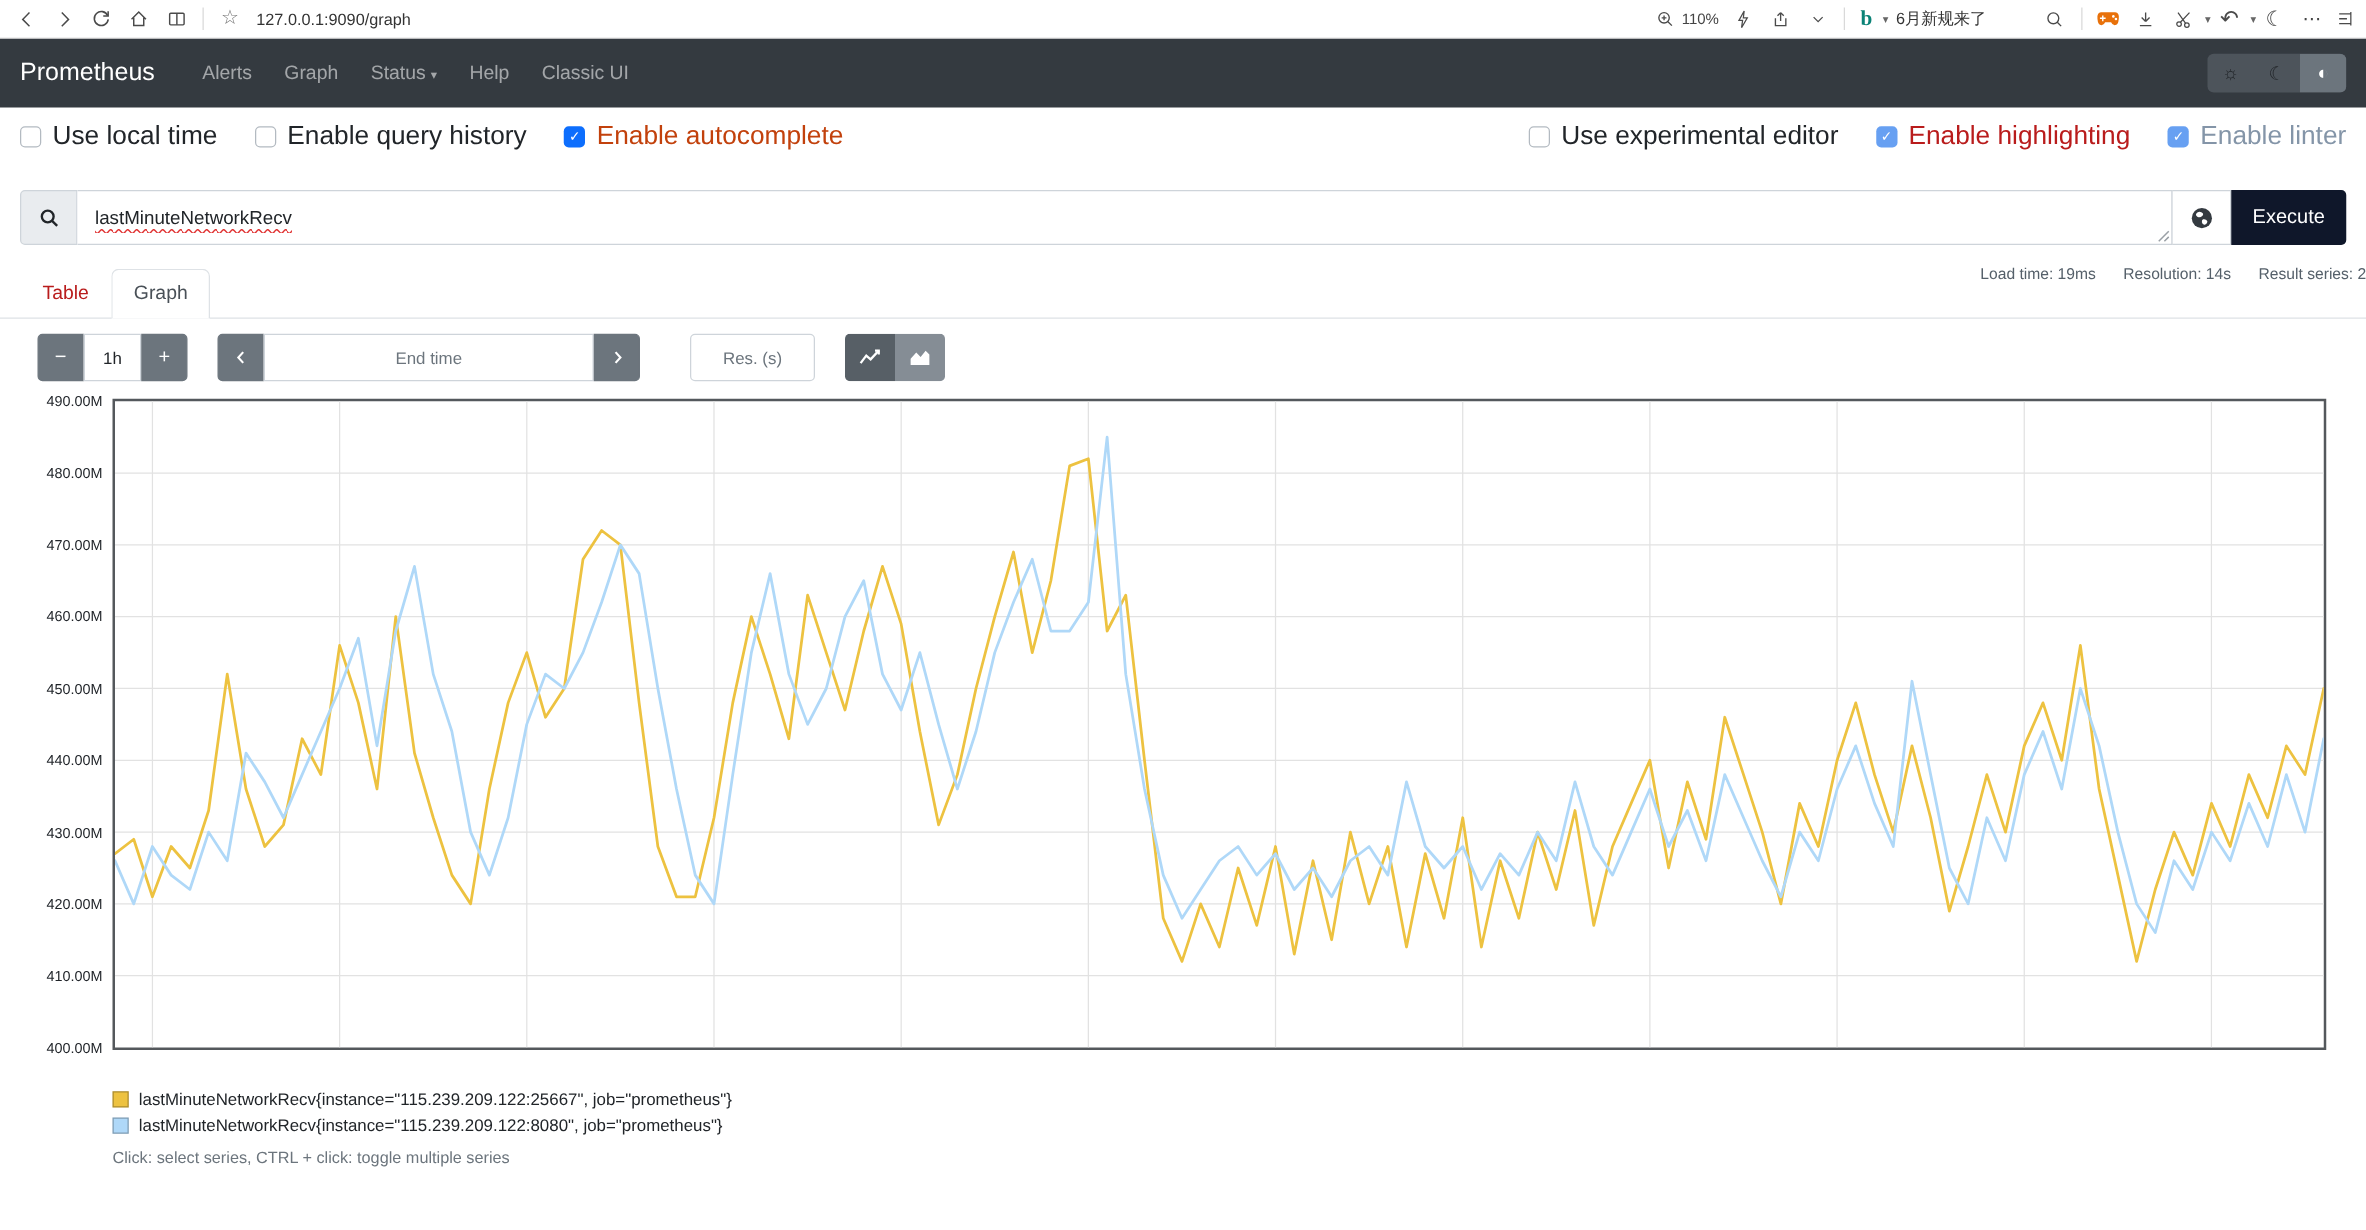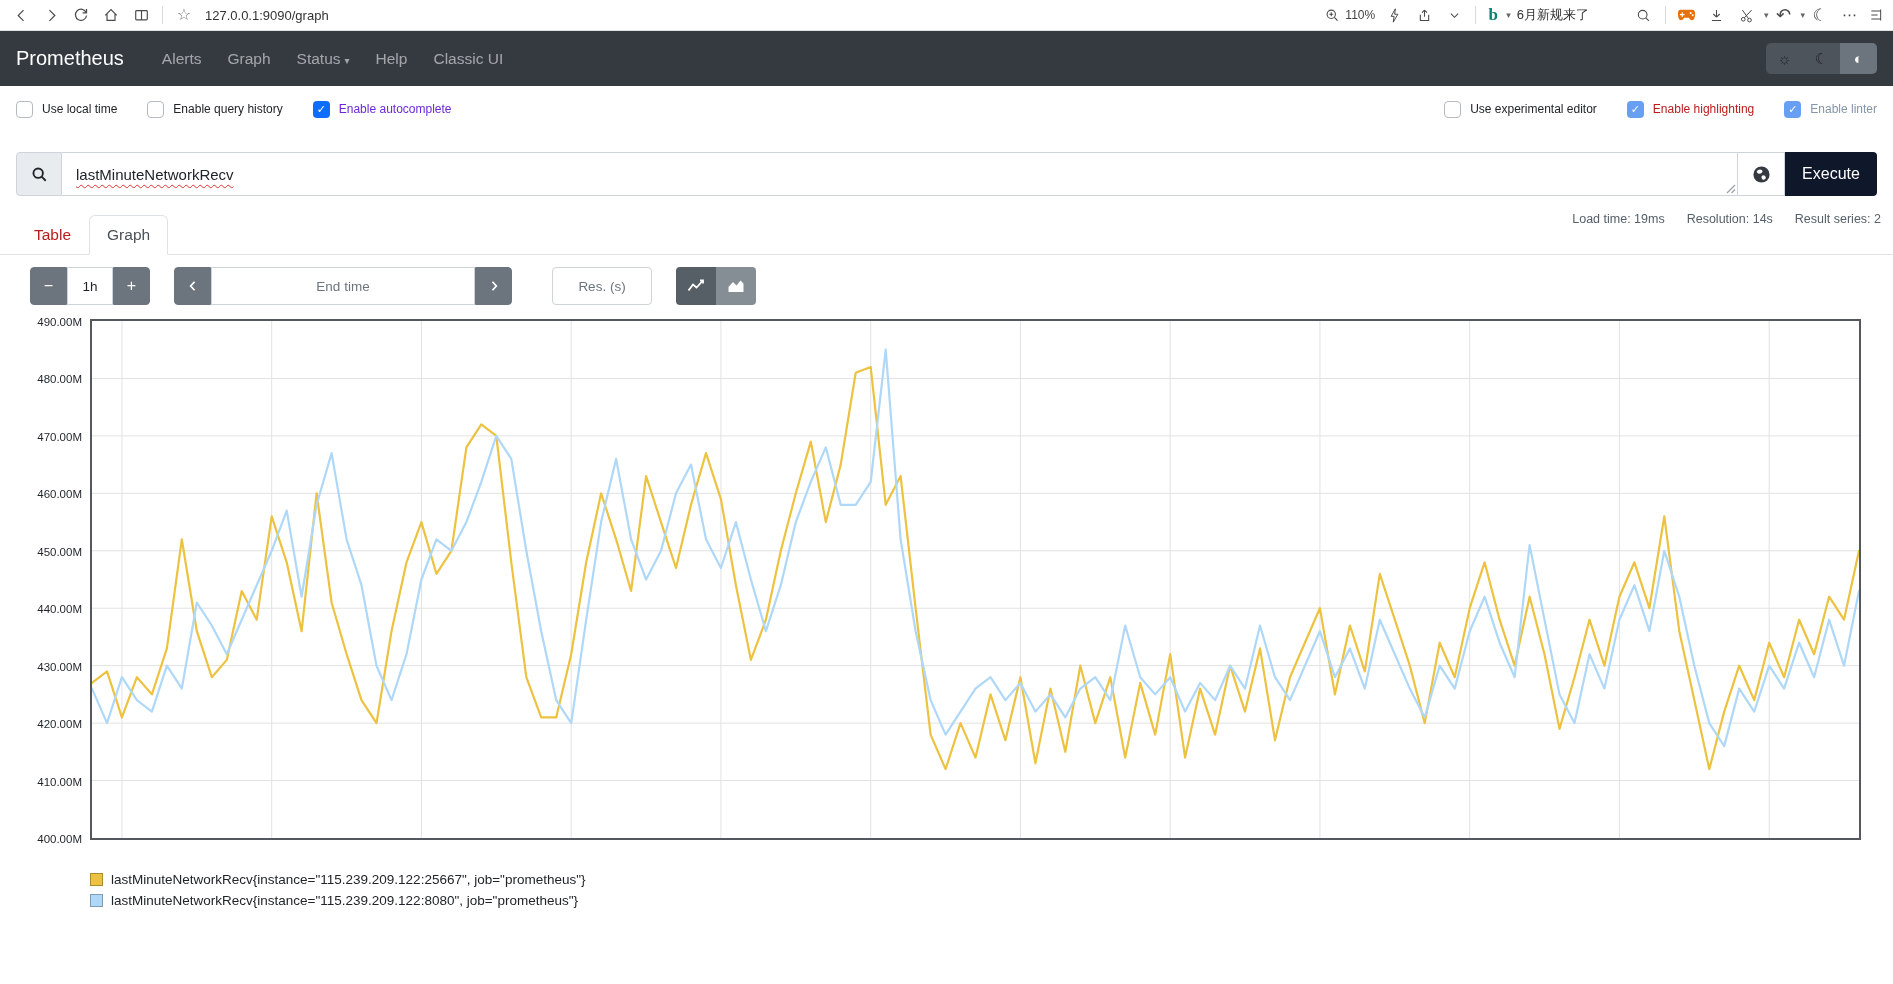--- a/index.html
+++ b/index.html
@@ -26,35 +26,35 @@
   .navlink .caret2{font-size:10px;margin-left:4px;}
   .themegroup{display:flex;border-radius:5px;overflow:hidden;background:#4d545b;}
   .themebtn{width:37px;height:31px;display:flex;align-items:center;justify-content:center;color:#212529;font-size:15px;cursor:pointer;}
   .themebtn.active{background:#6c757d;color:#fff;}
   
   .settings{height:46px;display:flex;align-items:center;justify-content:space-between;padding:0 16px;}
   .cbgroup{display:flex;align-items:center;gap:30px;}
   .cbitem{display:flex;align-items:center;gap:9px;cursor:pointer;}
   .cbbox{width:17px;height:17px;border-radius:4px;border:1px solid #b3bac1;background:#fff;display:flex;align-items:center;justify-content:center;box-sizing:border-box;}
   .cbbox.on{border:none;color:#fff;font-size:11px;}
-  .cblabel{font-size:12px;}
+  .cblabel{font-size:21px;}
   
   .qrow{display:flex;margin:20px 16px 0 16px;height:44px;}
   .qaddon{width:44px;background:#e9ecef;border:1px solid #ced4da;border-radius:4px 0 0 4px;display:flex;align-items:center;justify-content:center;}
   .qinput{flex:1;border:1px solid #ced4da;border-left:none;display:flex;align-items:center;padding-left:14px;font-size:15px;position:relative;background:#fff;cursor:text;}
   .qtext{text-decoration:underline wavy #e03131 1px;text-underline-offset:4px;}
   .rsz{position:absolute;right:1px;bottom:1px;}
   .qglobe{width:46px;border:1px solid #ced4da;border-left:1px solid #ced4da;margin-left:-1px;background:#fff;display:flex;align-items:center;justify-content:center;cursor:pointer;}
   .execbtn{width:92px;background:#0f172a;color:#fff;border:none;border-radius:0 4px 4px 0;font-size:16px;cursor:pointer;font-family:inherit;}
   
   .tabsrow{display:flex;align-items:flex-end;padding:14px 16px 0 16px;border-bottom:1px solid #dee2e6;position:relative;height:44px;box-sizing:content-box;}
   .tab{font-size:15.5px;padding:10px 17px;cursor:pointer;border:1px solid transparent;border-radius:6px 6px 0 0;margin-bottom:-1px;}
   .tab.link{color:#b91c1c;}
   .tab.active{background:#fff;border-color:#dee2e6 #dee2e6 #fff;color:#495057;}
-  .stats{position:absolute;right:12px;top:16px;display:flex;gap:22px;font-size:12.5px;color:#55606a;}
+  .stats{position:absolute;right:0;top:16px;display:flex;gap:22px;font-size:12.5px;color:#55606a;}
   
   .panel{margin:12px 16px 0 16px;}
   .controls{display:flex;align-items:center;margin-left:14px;gap:0;}
   .grpbtn{width:37px;height:38px;background:#6c757d;border:1px solid #6c757d;color:#fff;display:flex;align-items:center;justify-content:center;cursor:pointer;font-size:16px;box-sizing:border-box;}
   .grpbtn.first{border-radius:4px 0 0 4px;}
   .grpbtn.last{border-radius:0 4px 4px 0;}
   .ctltext{height:38px;border:1px solid #ced4da;display:flex;align-items:center;justify-content:center;font-size:13.5px;box-sizing:border-box;background:#fff;}
   .w1h{width:46px;}
   .wend{width:264px;color:#6c757d;}
   .wres{width:100px;color:#6c757d;border-radius:4px;margin-left:40px;}
@@ -216,21 +216,21 @@
       <label class="cbitem">
         <span class="cbbox"></span>
         <span class="cblabel" style="color: rgb(33, 37, 41);">Use local time</span>
       </label>
       <label class="cbitem">
         <span class="cbbox"></span>
         <span class="cblabel" style="color: rgb(33, 37, 41);">Enable query history</span>
       </label>
       <label class="cbitem">
         <span class="cbbox on" style="background: rgb(13, 110, 253);">✓</span>
-        <span class="cblabel" style="color: #6d28d9;">Enable autocomplete</span>
+        <span class="cblabel" style="color: #c2410c;">Enable autocomplete</span>
       </label>
     </div>
   <div class="cbgroup">
       <label class="cbitem">
         <span class="cbbox"></span>
         <span class="cblabel" style="color: rgb(33, 37, 41);">Use experimental editor</span>
       </label>
       <label class="cbitem">
         <span class="cbbox on" style="background: rgb(103, 160, 242);">✓</span>
         <span class="cblabel" style="color: #b91c1c;">Enable highlighting</span>
@@ -371,13 +371,14 @@
   <div class="legend">
       <div class="lrow">
         <span class="swatch" style="background: rgb(237, 194, 64);"></span>
         <span>lastMinuteNetworkRecv{<b>instance</b>="115.239.209.122:25667", <b>job</b>="prometheus"}</span>
       </div>
       <div class="lrow">
         <span class="swatch" style="background: rgb(175, 216, 248);"></span>
         <span>lastMinuteNetworkRecv{<b>instance</b>="115.239.209.122:8080", <b>job</b>="prometheus"}</span>
       </div>
     </div>
+  <div class="hint">Click: select series, CTRL + click: toggle multiple series</div>
 </div>
 
 </body></html>

